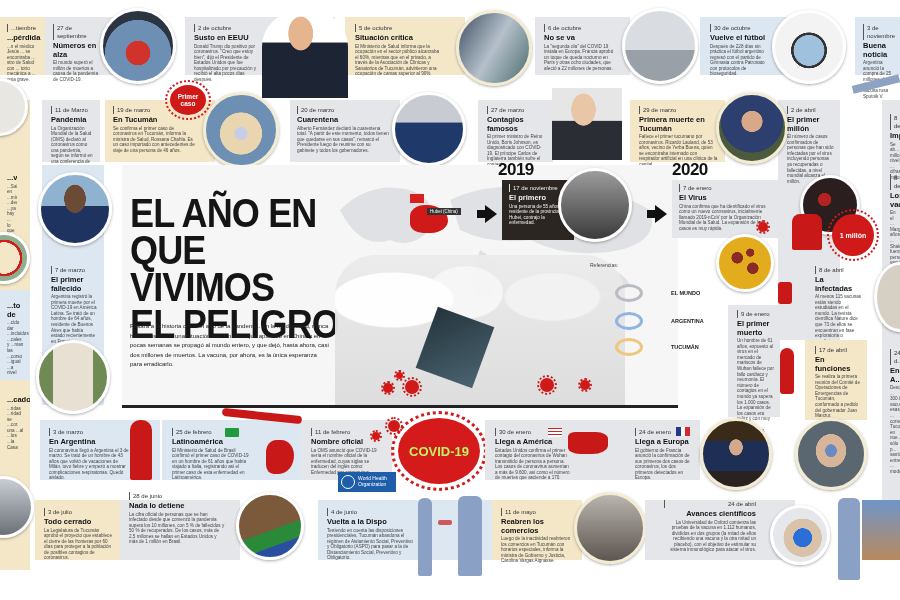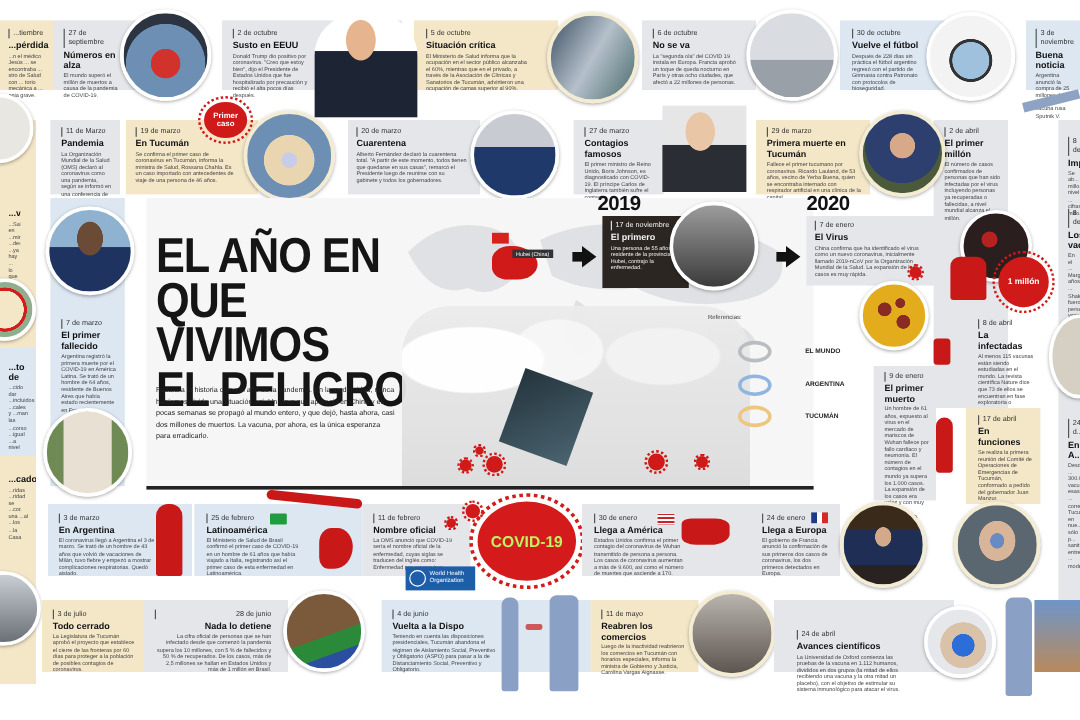--- a/index.html
+++ b/index.html
@@ -335,21 +335,21 @@
 <div class="photo" style="left:795px;top:418px;width:72px;height:72px;background:radial-gradient(ellipse at 50% 45%,#6a8ac4 0 12%,#d8b598 13% 32%,#5a6670 33%);"></div>
 
 <div class="photo wb" style="left:-28px;top:476px;width:62px;height:62px;background:linear-gradient(#c9ced4,#6b6f76);"></div>
 <div class="band beige" style="left:35px;top:500px;width:85px;height:60px;"></div>
 <div class="card" style="left:37px;top:504px;width:82px;">
   <div class="date">3 de julio</div>
   <div class="title">Todo cerrado</div>
   <div class="text">La Legislatura de Tucumán aprobó el proyecto que establece el cierre de las fronteras por 60 días para proteger a la población de posibles contagios de coronavirus.</div>
 </div>
 <div class="band grey" style="left:120px;top:500px;width:120px;height:60px;"></div>
-<div class="card" style="left:122px;top:504px;width:110px;text-align:right;">
+<div class="card" style="left:122px;top:488px;width:110px;">
   <div class="date">28 de junio</div>
   <div class="title">Nada lo detiene</div>
   <div class="text">La cifra oficial de personas que se han infectado desde que comenzó la pandemia supera los 10 millones, con 5 % de fallecidos y 50 % de recuperados. De los casos, más de 2,5 millones se hallan en Estados Unidos y más de 1 millón en Brasil.</div>
 </div>
 <div class="photo wb" style="left:236px;top:492px;width:68px;height:68px;background:linear-gradient(160deg,#7a5a3a 0 55%,#2b8a3a 56% 75%,#2a4ea0 76%);"></div>
 
 <div class="band lblue" style="left:318px;top:500px;width:180px;height:60px;"></div>
 <div class="card" style="left:320px;top:504px;width:100px;">
   <div class="date">4 de junio</div>
   <div class="title">Vuelta a la Dispo</div>
@@ -361,20 +361,20 @@
 
 <div class="band beige" style="left:492px;top:500px;width:90px;height:60px;"></div>
 <div class="card" style="left:494px;top:504px;width:86px;">
   <div class="date">11 de mayo</div>
   <div class="title">Reabren los comercios</div>
   <div class="text">Luego de la inactividad reabrieron los comercios en Tucumán con horarios especiales, informa la ministra de Gobierno y Justicia, Carolina Vargas Aignasse.</div>
 </div>
 <div class="photo" style="left:574px;top:492px;width:72px;height:72px;background:linear-gradient(#b9b4ad,#5d5650);"></div>
 
 <div class="band grey" style="left:645px;top:500px;width:150px;height:60px;"></div>
-<div class="card" style="left:657px;top:521px;width:105px;">
+<div class="card" style="left:657px;top:496px;width:105px;text-align:right;">
   <div class="date">24 de abril</div>
   <div class="title">Avances científicos</div>
   <div class="text">La Universidad de Oxford comienza las pruebas de la vacuna en 1.112 humanos, divididos en dos grupos (la mitad de ellos recibiendo una vacuna y la otra mitad un placebo), con el objetivo de estimular su sistema inmunológico para atacar el virus.</div>
 </div>
 <div class="photo wb" style="left:770px;top:505px;width:60px;height:60px;background:radial-gradient(circle at 55% 55%,#2b6ed8 0 22%,#d9c2a8 23% 45%,#e5e7ea 46%);"></div>
 <div class="sil-blue" style="left:838px;top:498px;width:22px;height:82px;"></div>
 <div class="abs" style="left:862px;top:500px;width:38px;height:60px;background:linear-gradient(#6f95c8,#b88a5c);"></div>
 
 </body></html>

